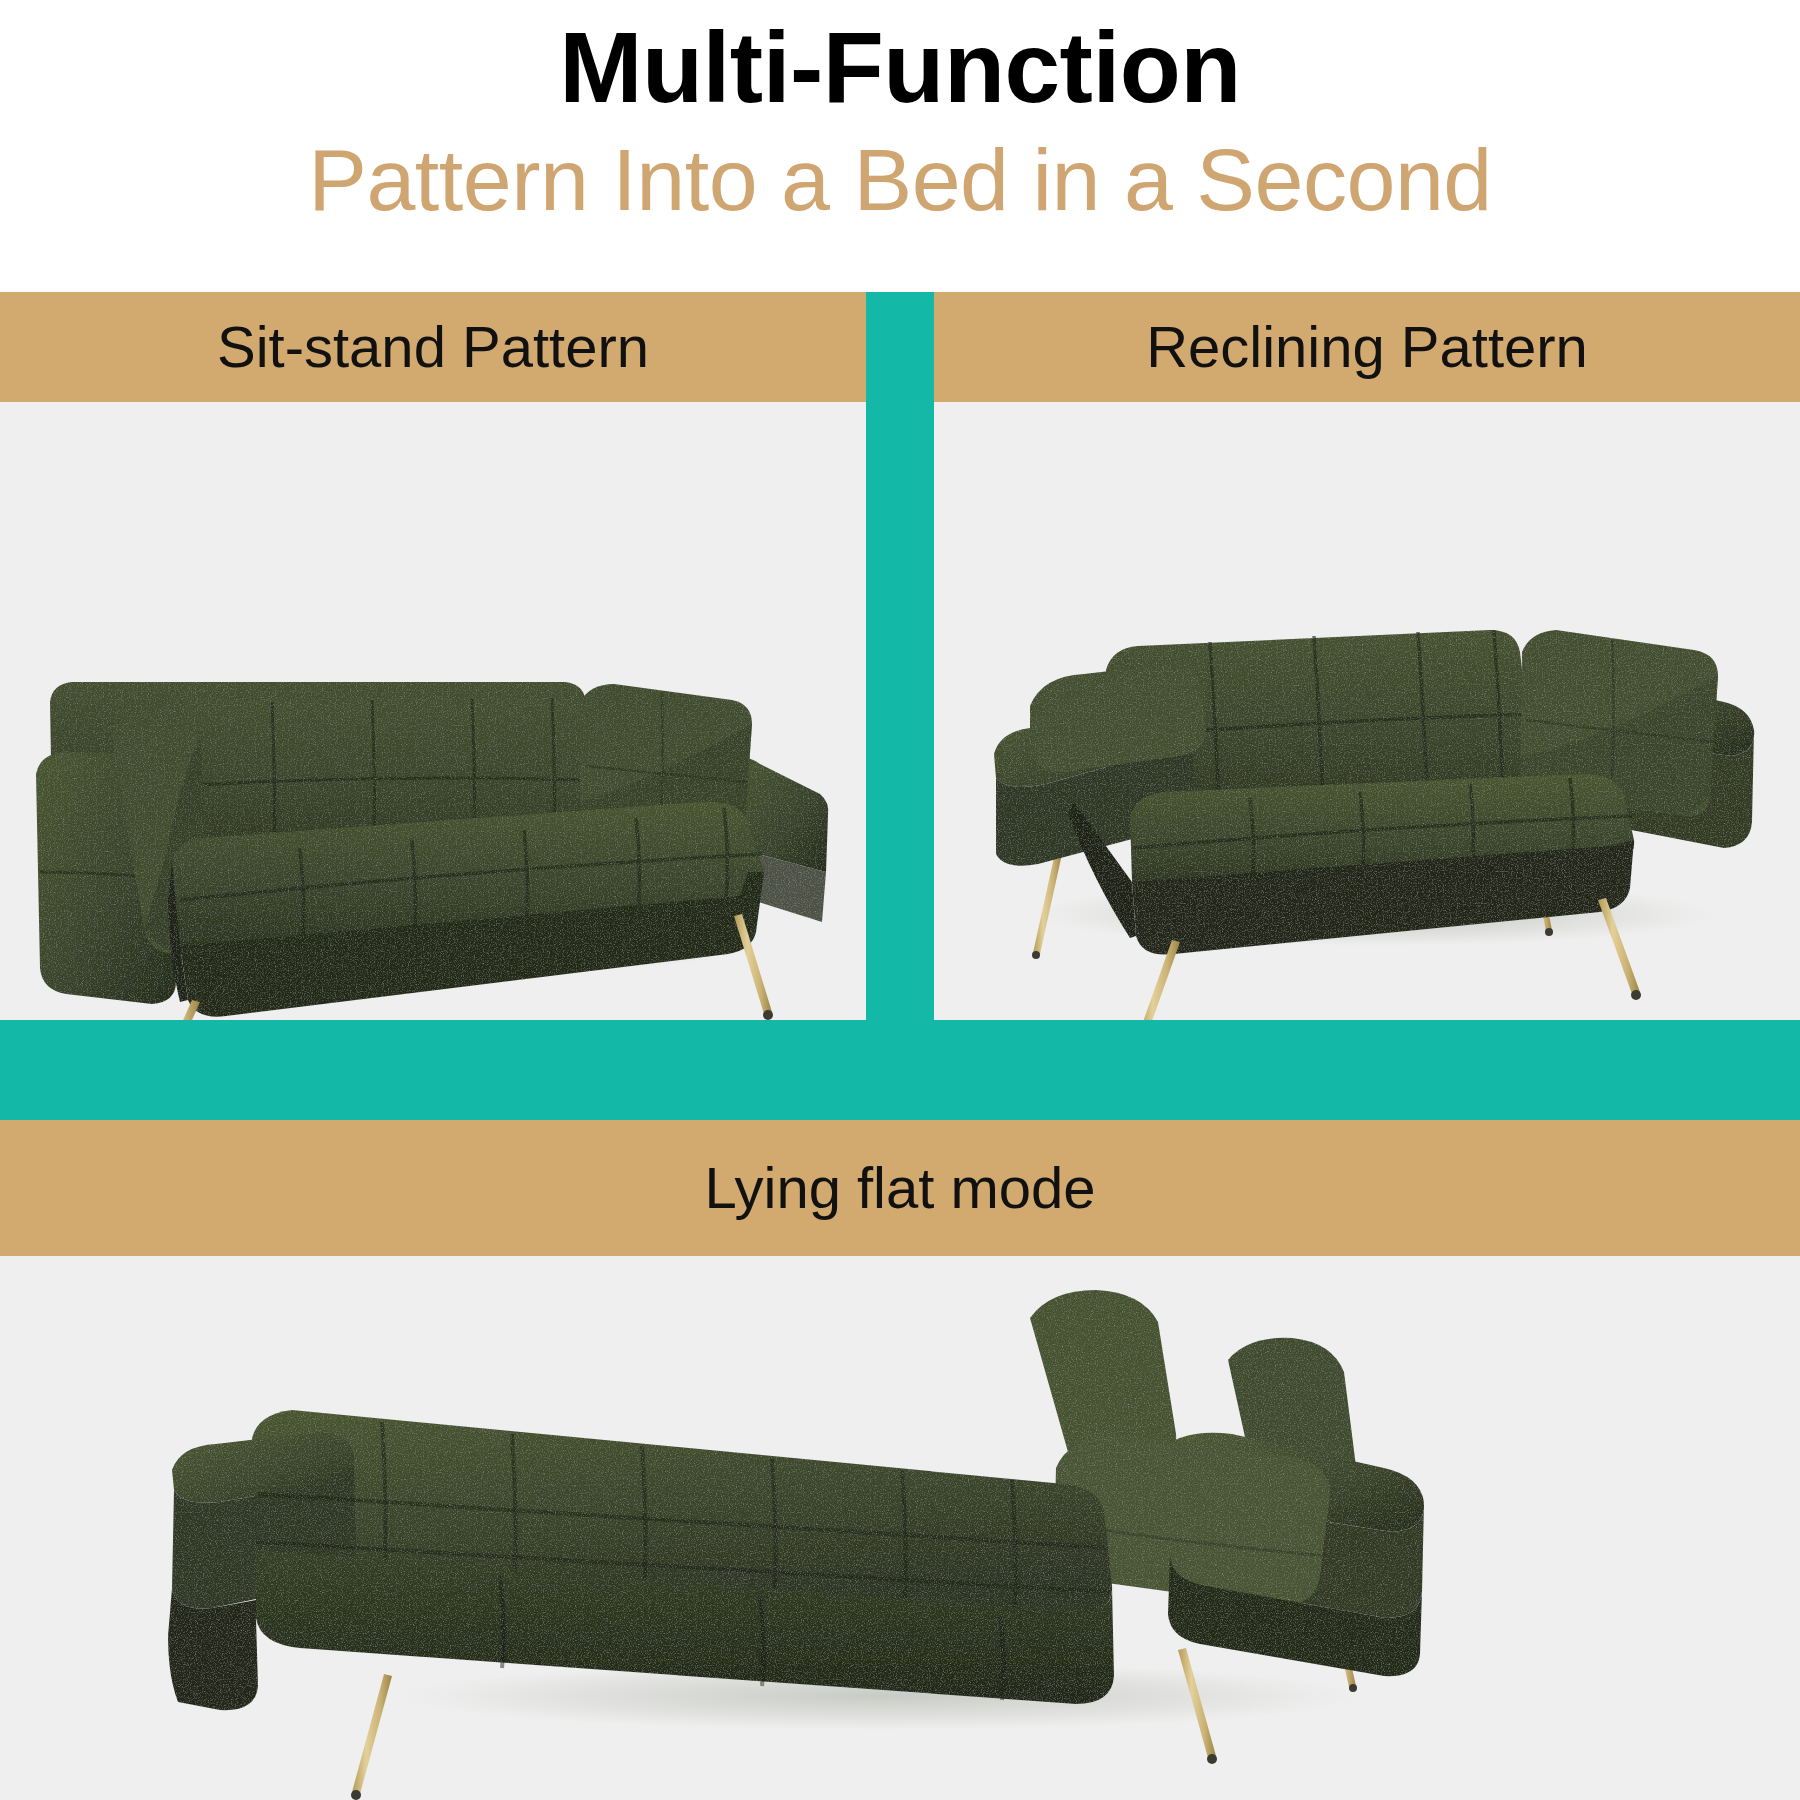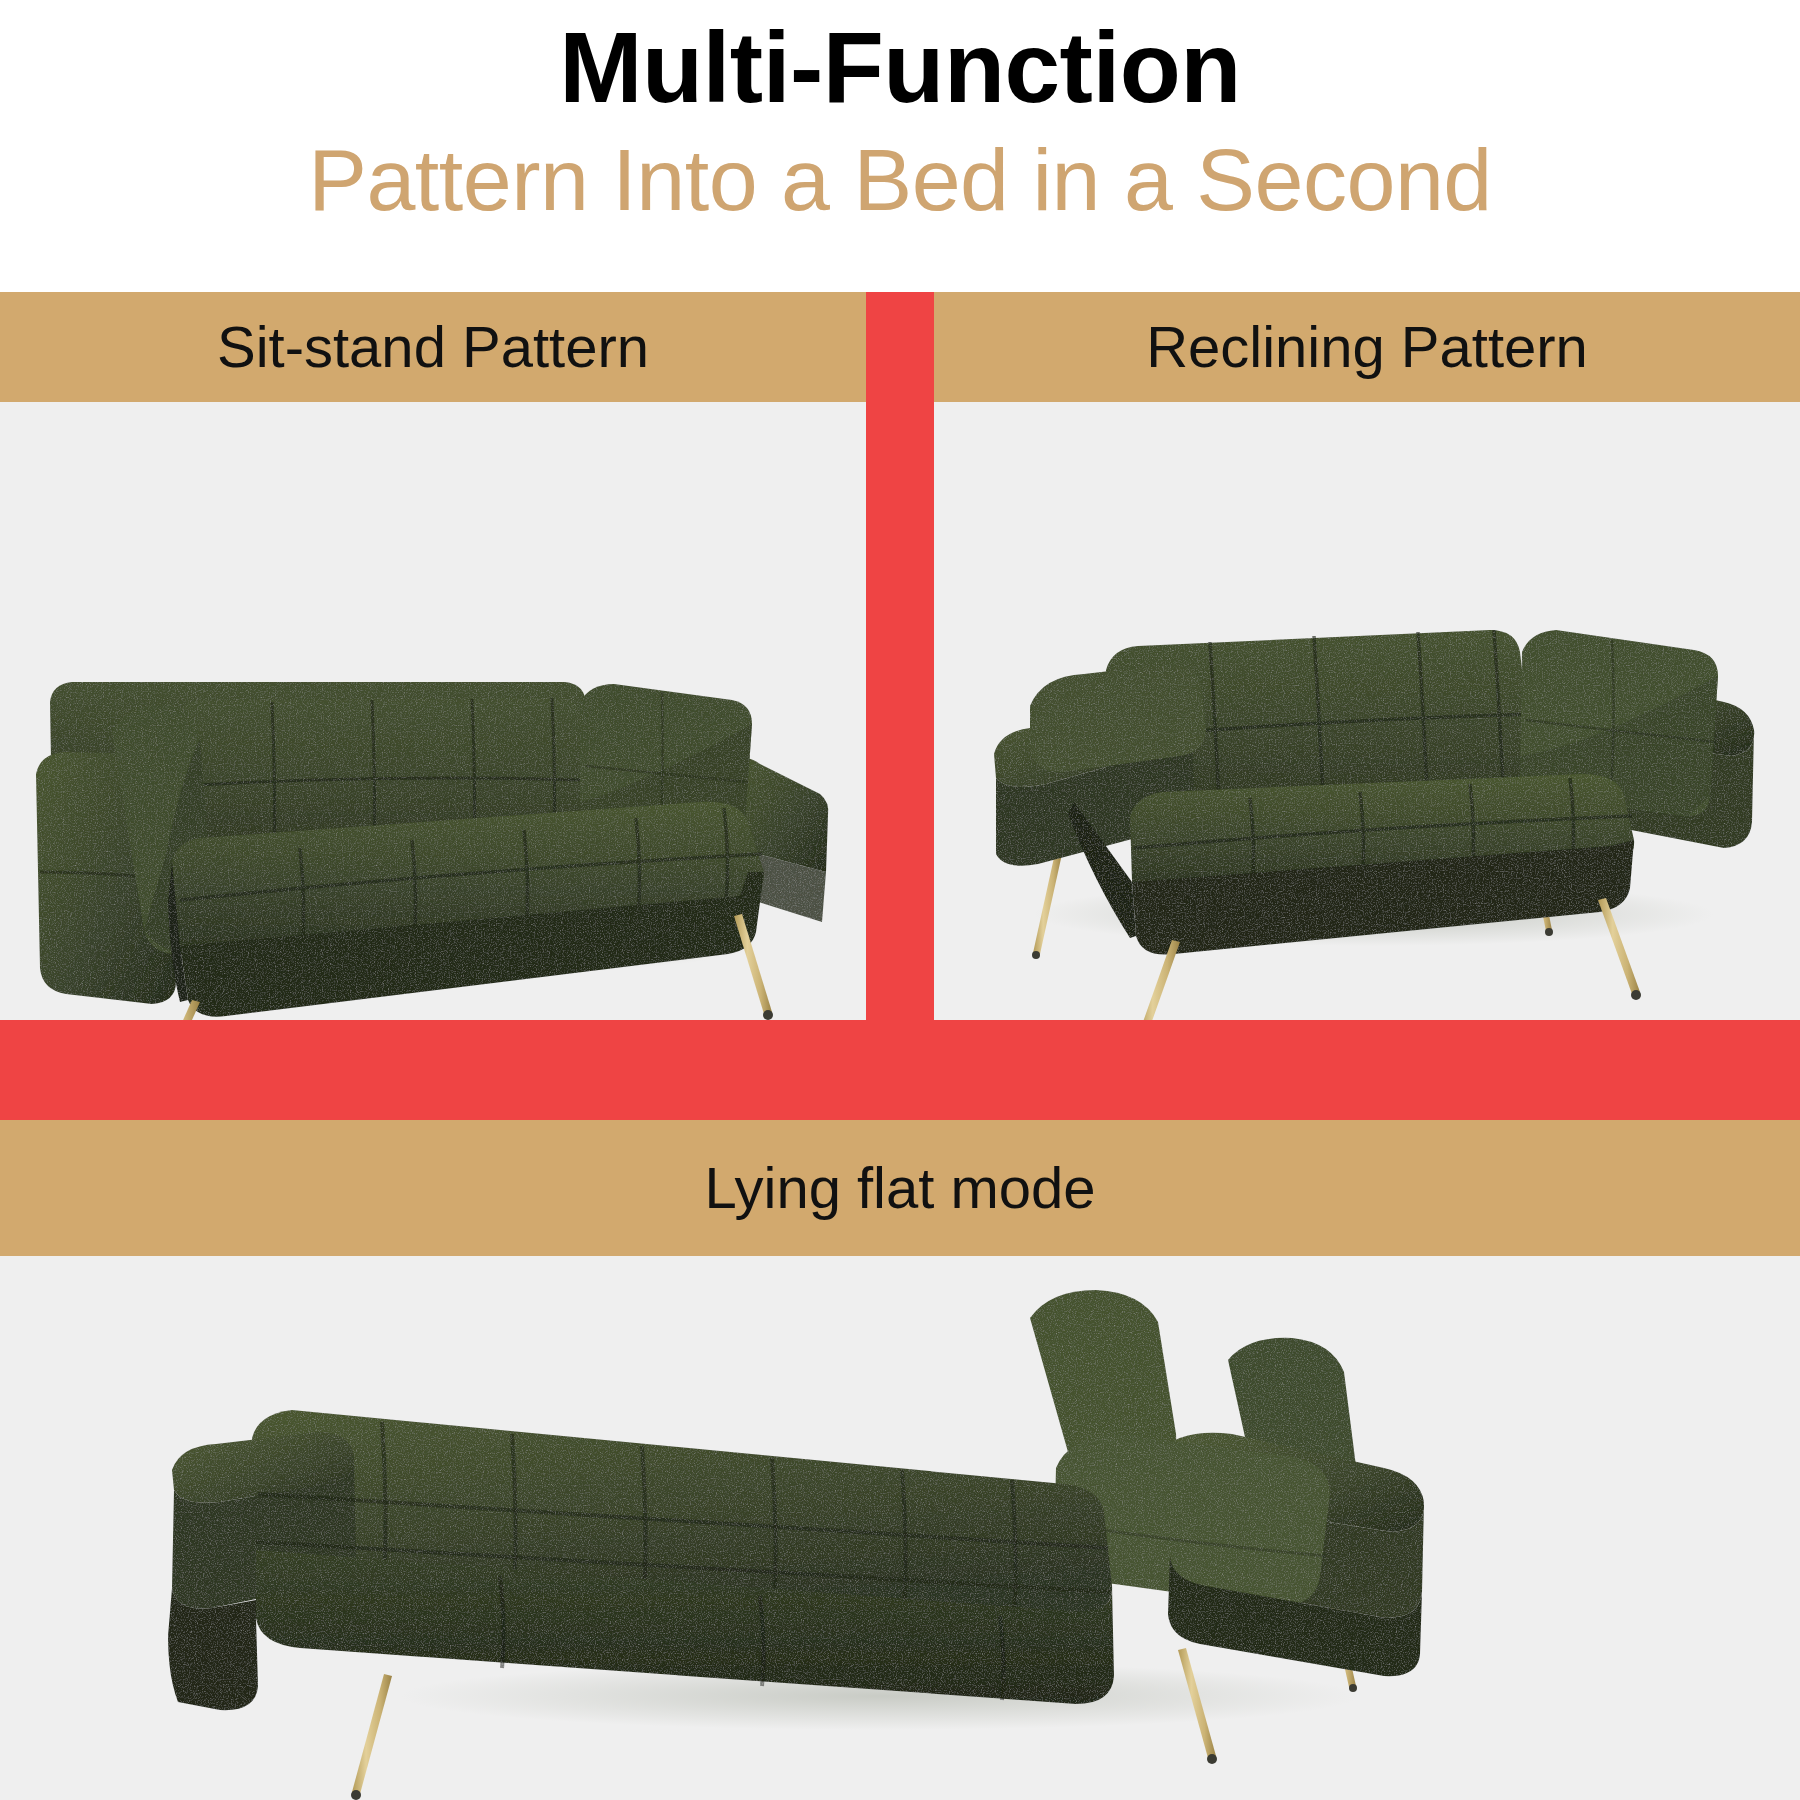--- a/index.html
+++ b/index.html
@@ -9,21 +9,21 @@
     height: 1800px;
     background: #ffffff;
     font-family: "Liberation Sans", "DejaVu Sans", sans-serif;
     overflow: hidden;
   }
 
   #page {
     position: relative;
     width: 1800px;
     height: 1800px;
-    background: #ef4444;
+    background: #14b8a6;
   }
 
   
   .header {
     position: absolute;
     left: 0;
     top: 0;
     width: 1800px;
     height: 292px;
     background: #ffffff;

